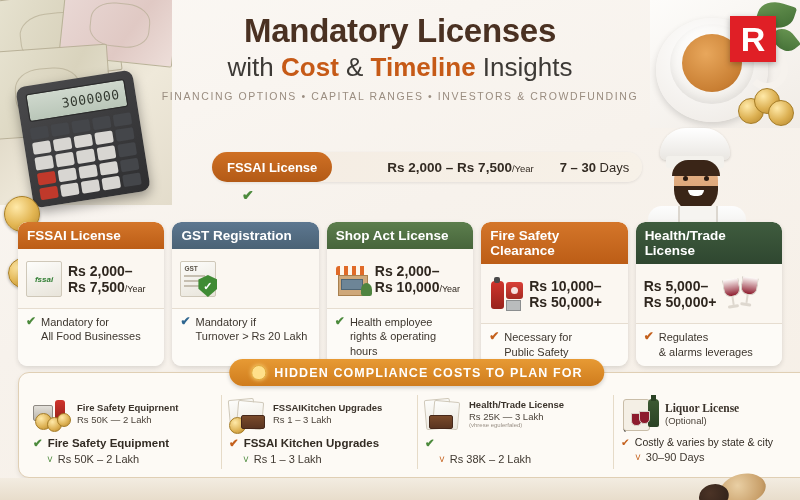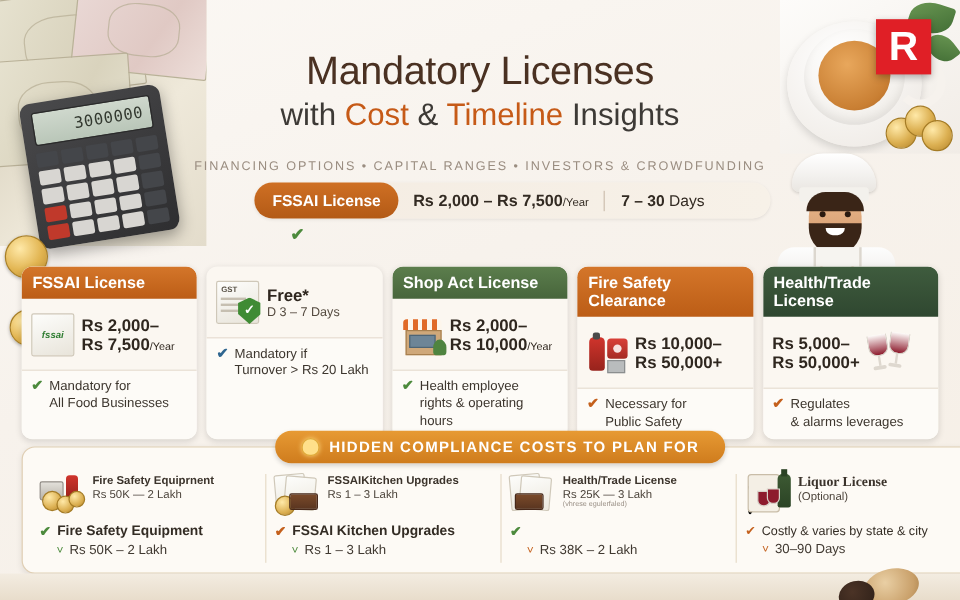--- a/index.html
+++ b/index.html
@@ -81,32 +81,32 @@
   .chef .eye.e1{left:45px;} .chef .eye.e2{left:66px;}
   .chef .coat{position:absolute;left:10px;top:78px;width:98px;height:44px;border-radius:14px 14px 0 0;
     background:linear-gradient(180deg,#fdfdfd,#e7e4de);}
   .chef .lapel{position:absolute;left:40px;top:78px;width:36px;height:40px;background:#f6f4f0;
     border-left:2px solid #dcd7cf;border-right:2px solid #dcd7cf;}
   .chef .btn{position:absolute;width:5px;height:5px;border-radius:50%;background:#c48a5a;}
   .chef .btn.a{left:44px;top:94px;} .chef .btn.b{left:70px;top:94px;}
 
   
   .header{position:absolute;left:150px;top:14px;width:500px;text-align:center;}
-  .title{font-size:33px;font-weight:normal;color:#4a3122;letter-spacing:-.3px;line-height:1.05;margin-top:28px;}
+  .title{font-size:33px;font-weight:bold;color:#4a3122;letter-spacing:-.3px;line-height:1.05;}
   .subtitle{font-size:26px;color:#3d3a36;margin-top:4px;line-height:1.1;}
-  .subtitle .hl{color:#c65a17;font-weight:normal;text-align:center;}
-  .eyebrow{margin-top:24px;font-size:10.5px;letter-spacing:1.6px;color:#9a8d80;text-align:center;}
+  .subtitle .hl{color:#c65a17;font-weight:bold;text-align:center;}
+  .eyebrow{margin-top:9px;font-size:10.5px;letter-spacing:1.6px;color:#9a8d80;text-align:center;}
 
   
   .banner-wrap{position:absolute;left:212px;top:152px;width:430px;}
   .banner{display:flex;align-items:center;height:30px;border-radius:15px;
     background:linear-gradient(90deg,#f4ece2,#f7f1e8);box-shadow:0 1px 3px rgba(0,0,0,.09);}
   .banner .pill{background:linear-gradient(180deg,#cf7024,#b35a16);color:#fff;font-weight:bold;font-size:13px;
     padding:0 15px;height:30px;display:flex;align-items:center;border-radius:15px;white-space:nowrap;}
-  .banner .price{font-size:13.5px;font-weight:bold;color:#332b23;padding:0 12px;white-space:nowrap;}
+  .banner .price{font-size:13.5px;font-weight:bold;color:#332b23;padding:0 12px;white-space:nowrap;margin-left:43px;}
   .banner .price sup{font-size:9.5px;font-weight:normal;vertical-align:baseline;}
   .banner .sep{width:1px;height:17px;background:#cdbfae;}
   .banner .days{font-size:13px;color:#332b23;padding:0 14px;white-space:nowrap;}
   .banner .days b{font-weight:bold;}
   .banner-note{margin-top:5px;padding-left:30px;font-size:12.5px;color:#3d362e;display:flex;align-items:center;gap:6px;}
   .banner-note .tick{color:#4c8a3c;font-size:14px;font-weight:bold;}
   .banner-note b{font-weight:bold;}
 
   
   .cards{position:absolute;left:18px;top:222px;width:764px;display:flex;gap:8px;}
@@ -164,21 +164,21 @@
     border:1.5px solid #e0cfb4;border-radius:11px;background:#fdfaf5;box-shadow:0 2px 5px rgba(0,0,0,.08);padding-left:32px;}
   .hidden-head{position:absolute;left:50%;top:-14px;transform:translateX(-50%);
     background:linear-gradient(180deg,#e79a34,#cf7c1d);color:#fff;font-weight:bold;font-size:12.5px;
     letter-spacing:1.1px;padding:6px 22px;border-radius:14px;white-space:nowrap;display:flex;align-items:center;gap:8px;
     box-shadow:0 2px 4px rgba(0,0,0,.18);}
   .bulb{width:13px;height:13px;border-radius:50% 50% 45% 45%;background:#ffe08a;border:1px solid #e0a93a;
     box-shadow:0 0 4px rgba(255,220,130,.9);flex:0 0 13px;}
   .hid-grid{position:absolute;left:6px;right:6px;top:18px;bottom:4px;display:flex;}
   .hid-col{flex:1;padding:4px 8px;display:flex;flex-direction:column;gap:3px;position:relative;}
   .hid-col + .hid-col::before{content:"";position:absolute;left:0;top:4px;bottom:4px;width:1px;background:#e6dbc8;}
-  .hid-top{display:flex;align-items:flex-start;gap:6px;min-height:38px;}
+  .hid-top{display:flex;align-items:center;gap:6px;min-height:38px;}
   .hid-txt .t1{font-size:9.5px;font-weight:bold;color:#3b332b;line-height:1.22;}
   .hid-txt .t2{font-size:9.5px;color:#4c443b;line-height:1.22;}
   .hid-txt .t3{font-size:6px;color:#9a9086;line-height:1.1;}
   .hid-line{display:flex;align-items:center;gap:5px;font-size:11.5px;font-weight:bold;color:#332c24;}
   .hid-sub{display:flex;align-items:center;gap:5px;font-size:11px;color:#403931;padding-left:14px;}
   .hid-sub .mini{font-size:10px;}
   .ill-sm{width:38px;height:30px;flex:0 0 38px;position:relative;}
   .ill-sm .paper{position:absolute;left:0;top:0;width:24px;height:28px;background:linear-gradient(160deg,#fdfdfb,#e9e5db);
     border:1px solid #cfc8b9;border-radius:2px;transform:rotate(-5deg);}
   .ill-sm .paper2{position:absolute;left:8px;top:2px;width:24px;height:26px;background:linear-gradient(160deg,#fdfdfb,#ece8de);
@@ -332,31 +332,28 @@
       </div>
       <div class="cfoot">
         <span class="tick tick-green">✔</span>
         <span>
           <span>Mandatory for</span><br><span>All Food Businesses</span>
         </span>
       </div>
     </div>
 
     <div class="card c-gst">
+      <div class="chead">GST Registration</div>
       <div class="cbody">
         <div class="ill gstdoc">
           <span class="lbl">GST</span>
             <span class="ln"></span>
             <span class="ln"></span>
             <span class="ln"></span>
           <span class="shield"></span>
-        </div>
-        <div class="cprice">
-          <div>Free*</div>
-          <div class="csub">D 3 – 7 Days</div>
         </div>
       </div>
       <div class="cfoot">
         <span class="tick tick-blue">✔</span>
         <span>
           <span>Mandatory if</span><br><span>Turnover &gt; Rs 20 Lakh</span>
         </span>
       </div>
     </div>
 

